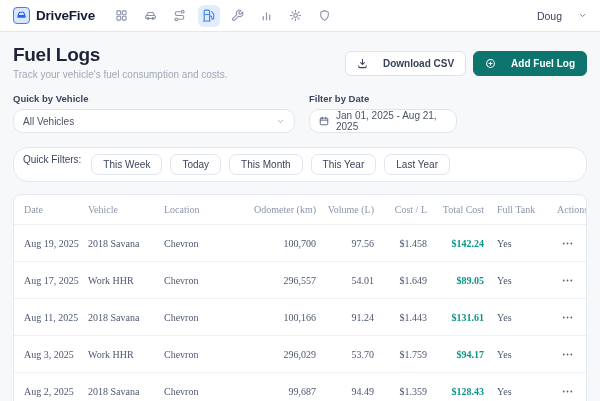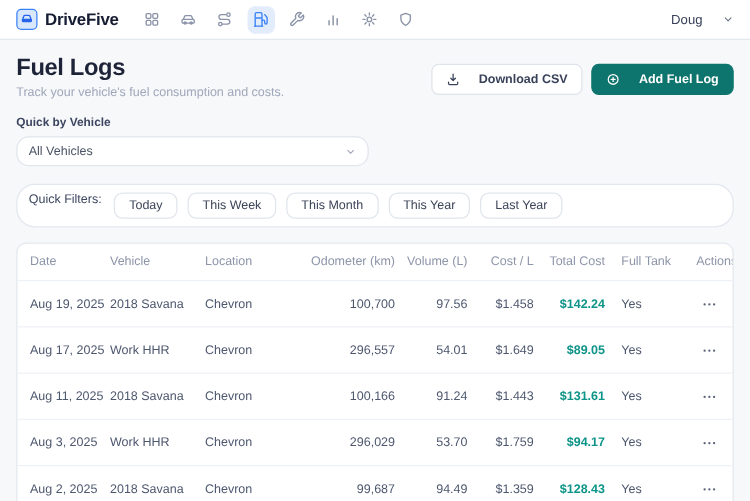--- a/index.html
+++ b/index.html
@@ -83,20 +83,21 @@
 
   
   .table-card{
     margin-top:12px;background:#fff;border:1px solid var(--border);
     border-radius:8px 8px 0 0;overflow:hidden;
   }
   .thead,.trow{
     display:grid;
     grid-template-columns:10px 64px 76px 84px 68px 58px 53px 57px 73px 1fr;
     align-items:center;
+    font-family:Liberation Serif, serif;
   }
   .thead{height:30px;border-bottom:1px solid var(--row-border);}
   .th{font-size:10px;color:var(--txt-muted);font-weight:500;white-space:nowrap;}
   .trow{height:37px;border-bottom:1px solid var(--row-border);}
   .td{font-size:10px;color:#4d576e;white-space:nowrap;}
   .num{text-align:right;}
   .pad-l{padding-left:13px;}
   .cost{color:var(--cost);font-weight:700;}
   .cell-actions{display:flex;justify-content:flex-end;padding-right:12px;}
   .dots{
@@ -219,26 +220,38 @@
       <div class="filter-label">Quick by Vehicle</div>
       <div class="select-box">
         <span>All Vehicles</span>
         <span class="chev">
           <svg width="9" height="9" viewBox="0 0 24 24" fill="none" stroke="currentColor" stroke-width="2.2" stroke-linecap="round" stroke-linejoin="round">
               <path d="M6 9l6 6 6-6"></path>
             </svg>
         </span>
       </div>
     </div>
+    <div>
+      <div class="filter-label">Filter by Date</div>
+      <div class="date-box">
+        <span class="cal">
+          <svg width="10" height="10" viewBox="0 0 24 24" fill="none" stroke="currentColor" stroke-width="2.2" stroke-linecap="round" stroke-linejoin="round">
+            <rect x="3" y="5" width="18" height="16" rx="2"></rect>
+              <path d="M3 10h18M8 3v4M16 3v4"></path>
+          </svg>
+        </span>
+        <span>Jan 01, 2025 - Aug 21, 2025</span>
+      </div>
+    </div>
   </div>
 
   <div class="quick-card">
     <span class="quick-label">Quick Filters:</span>
+    <button class="chip">This Week</button>
     <button class="chip">Today</button>
-    <button class="chip">This Week</button>
     <button class="chip">This Month</button>
     <button class="chip">This Year</button>
     <button class="chip">Last Year</button>
   </div>
 
   <div class="table-card">
     <div class="thead">
       <div></div>
       <div class="th">Date</div>
       <div class="th">Vehicle</div>

